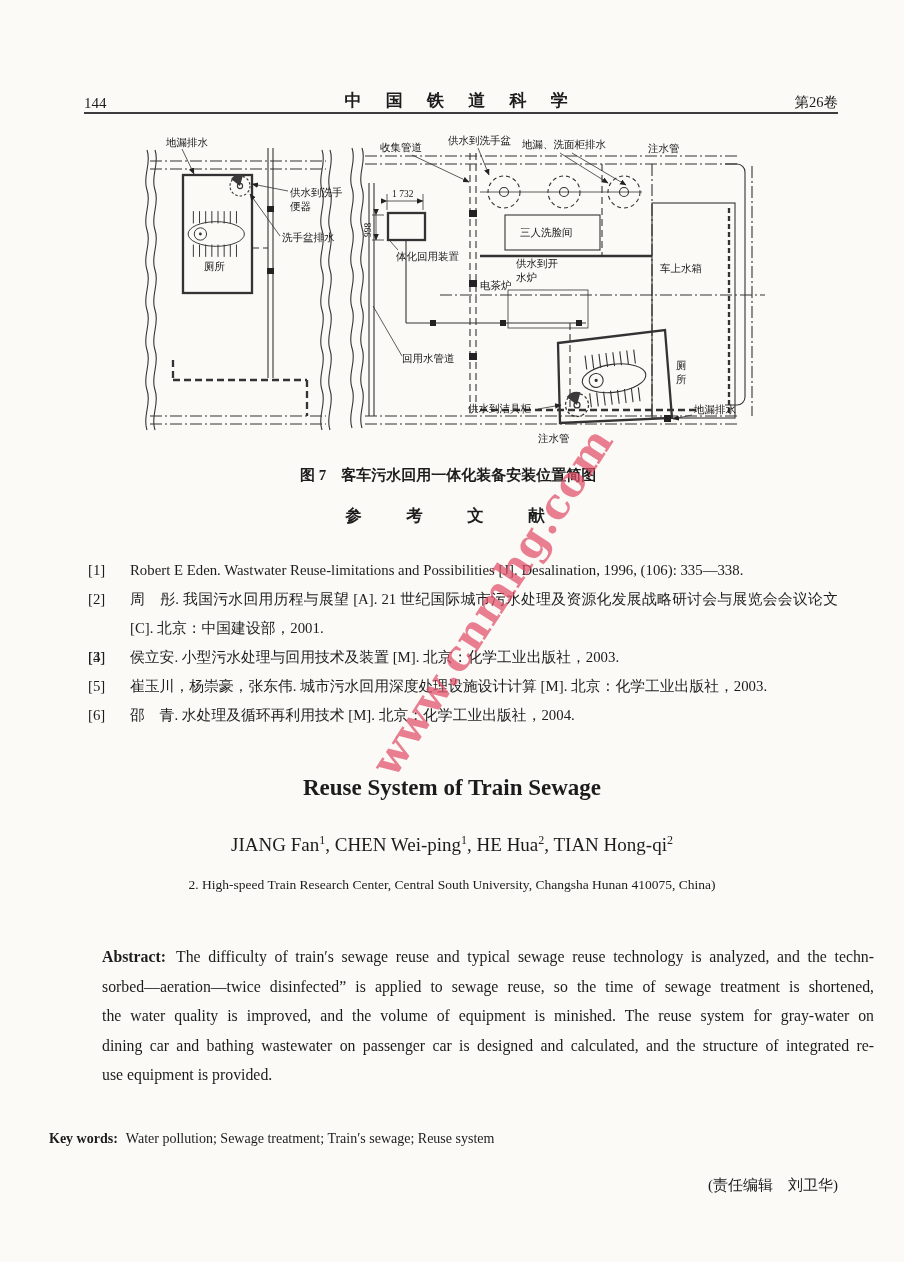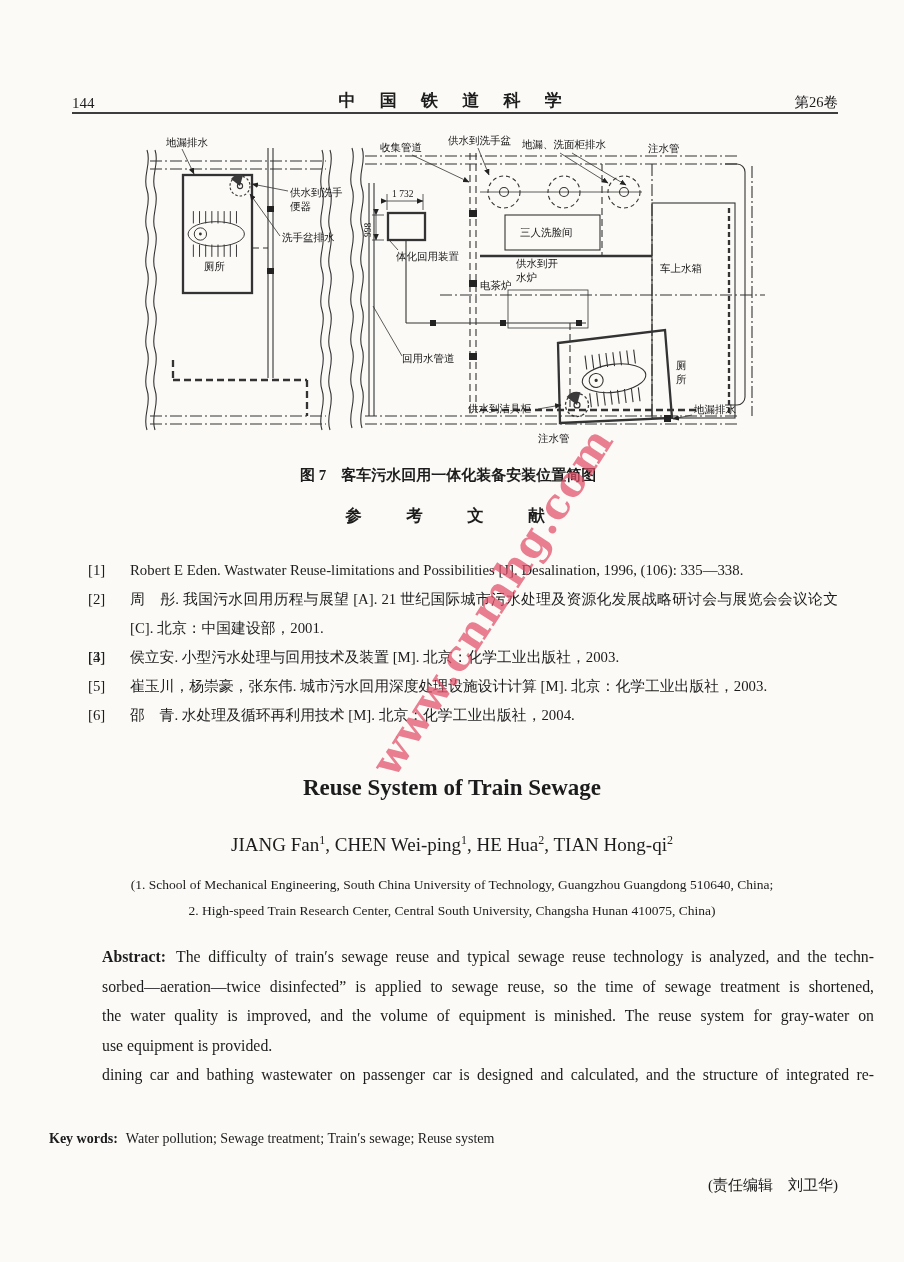--- a/index.html
+++ b/index.html
@@ -3,21 +3,21 @@
 <meta charset="utf-8">
 <style>
   html,body{margin:0;padding:0;}
   body{
     width:904px;height:1262px;position:relative;overflow:hidden;
     background:#fbfaf7;color:#1c1c1c;
     font-family:"Liberation Serif","DejaVu Serif",serif;
   }
   .page{position:relative;width:904px;height:1262px;}
   
-  .hdr{position:absolute;left:72px;right:66px;top:86px;height:26px;
+  .hdr{position:absolute;left:84px;right:66px;top:86px;height:26px;
        border-bottom:2px solid #3d3d3d;display:flex;align-items:flex-end;}
   .hdr .pgno{font-size:15px;width:120px;}
   .hdr .jtitle{flex:1;text-align:center;font-size:17px;font-weight:bold;letter-spacing:10px;}
   .hdr .vol{width:120px;text-align:right;font-size:14.5px;}
   
   .fig{position:absolute;left:140px;top:128px;width:760px;height:334px;}
   .fig svg{width:760px;height:334px;display:block;}
   .ln{stroke:#333;fill:none;stroke-width:1.1;}
   .thk{stroke-width:2.3;}
   .thin{stroke-width:.8;}
@@ -244,30 +244,29 @@
   <div class="etitle">Reuse System of Train Sewage</div>
 
   <div class="authors">
     <span><span>JIANG Fan</span><sup>1</sup><span>, </span></span>
     <span><span>CHEN Wei-ping</span><sup>1</sup><span>, </span></span>
     <span><span>HE Hua</span><sup>2</sup><span>, </span></span>
     <span><span>TIAN Hong-qi</span><sup>2</sup><span></span></span>
   </div>
 
   <div class="affil">
-    <div>(1. School of Mechanical Engineering, South China University of Technology, Guangzhou Guangdong  510640, China;</div>
     <div>2. High-speed Train Research Center, Central South University, Changsha Hunan  410075, China)</div>
   </div>
 
   <div class="abstract">
     <div class="abs-line"><b>Abstract:</b><span>The difficulty of train′s sewage reuse and typical sewage reuse technology is analyzed, and the techn-</span></div>
     <div class="abs-line">sorbed—aeration—twice disinfected” is applied to sewage reuse, so the time of sewage treatment is shortened,</div>
     <div class="abs-line">the water quality is improved, and the volume of equipment is minished.  The reuse system for gray-water on</div>
+    <div class="abs-line">dining car and bathing wastewater on passenger car is designed and calculated, and the structure of integrated re-</div>
     <div class="abs-line last">use equipment is provided.</div>
-    <div class="abs-line">dining car and bathing wastewater on passenger car is designed and calculated, and the structure of integrated re-</div>
   </div>
 
   <div class="kw">
     <b>Key words:</b><span>Water pollution; Sewage treatment; Train′s sewage; Reuse system</span>
   </div>
 
   <div class="editor">(责任编辑　刘卫华)</div>
 
   <div class="wm">www.cnmhg.com</div>
 

